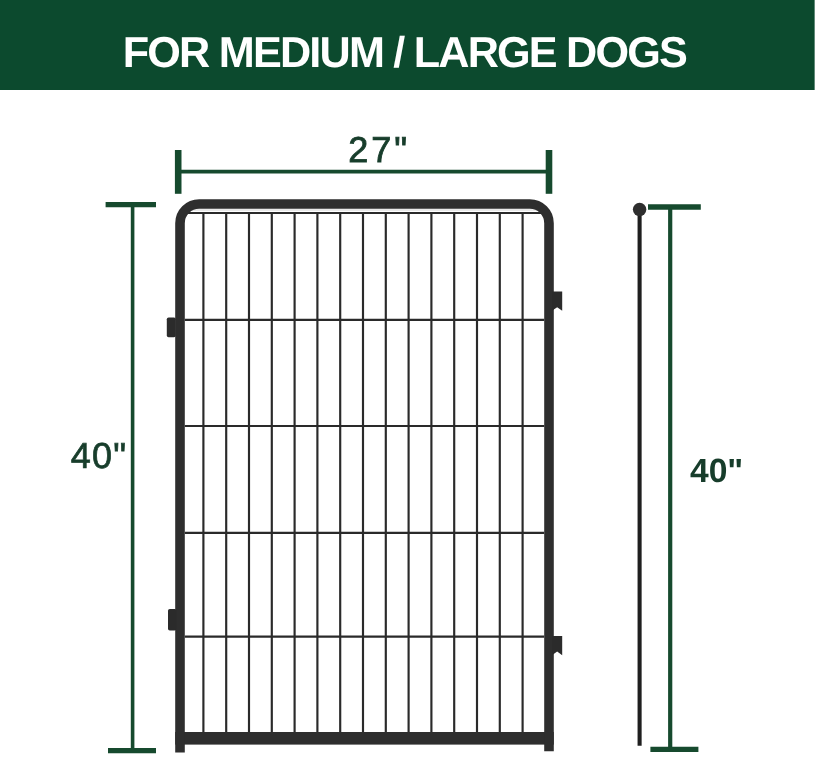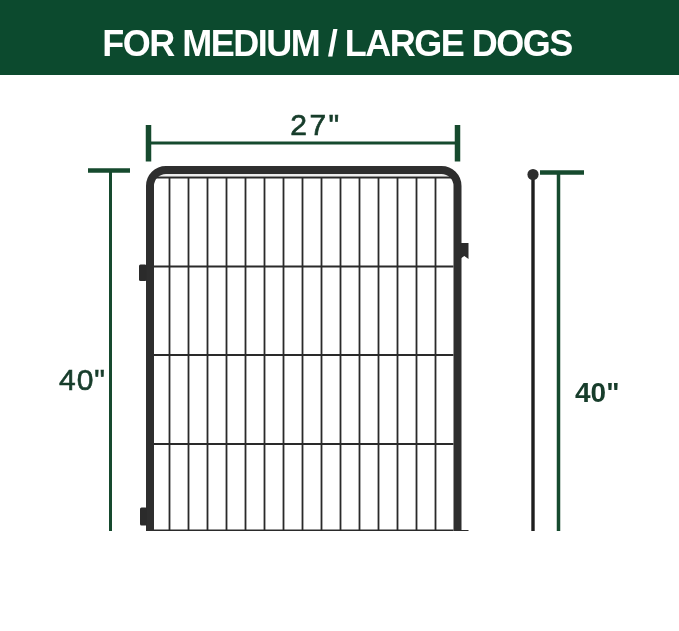--- a/index.html
+++ b/index.html
@@ -1,16 +1,16 @@
 <!DOCTYPE html>
 <html><head>
 <meta charset="utf-8">
 <style>
   html,body{margin:0;padding:0;background:#fff;}
-  .page{position:relative;will-change:transform;width:679px;height:531px;overflow:hidden;font-family:"Liberation Sans",sans-serif;}
+  .page{position:relative;will-change:transform;width:679px;height:631px;overflow:hidden;font-family:"Liberation Sans",sans-serif;}
 </style>
 </head>
 <body>
 <div class="page">
 <svg width="679" height="631" viewBox="0 0 679 631" xmlns="http://www.w3.org/2000/svg" style="will-change:transform">
 
   <rect x="0" y="0" width="679" height="631" fill="#ffffff"></rect>
 
   <rect x="0" y="0" width="679" height="75" fill="#0c4a2e"></rect>
 

